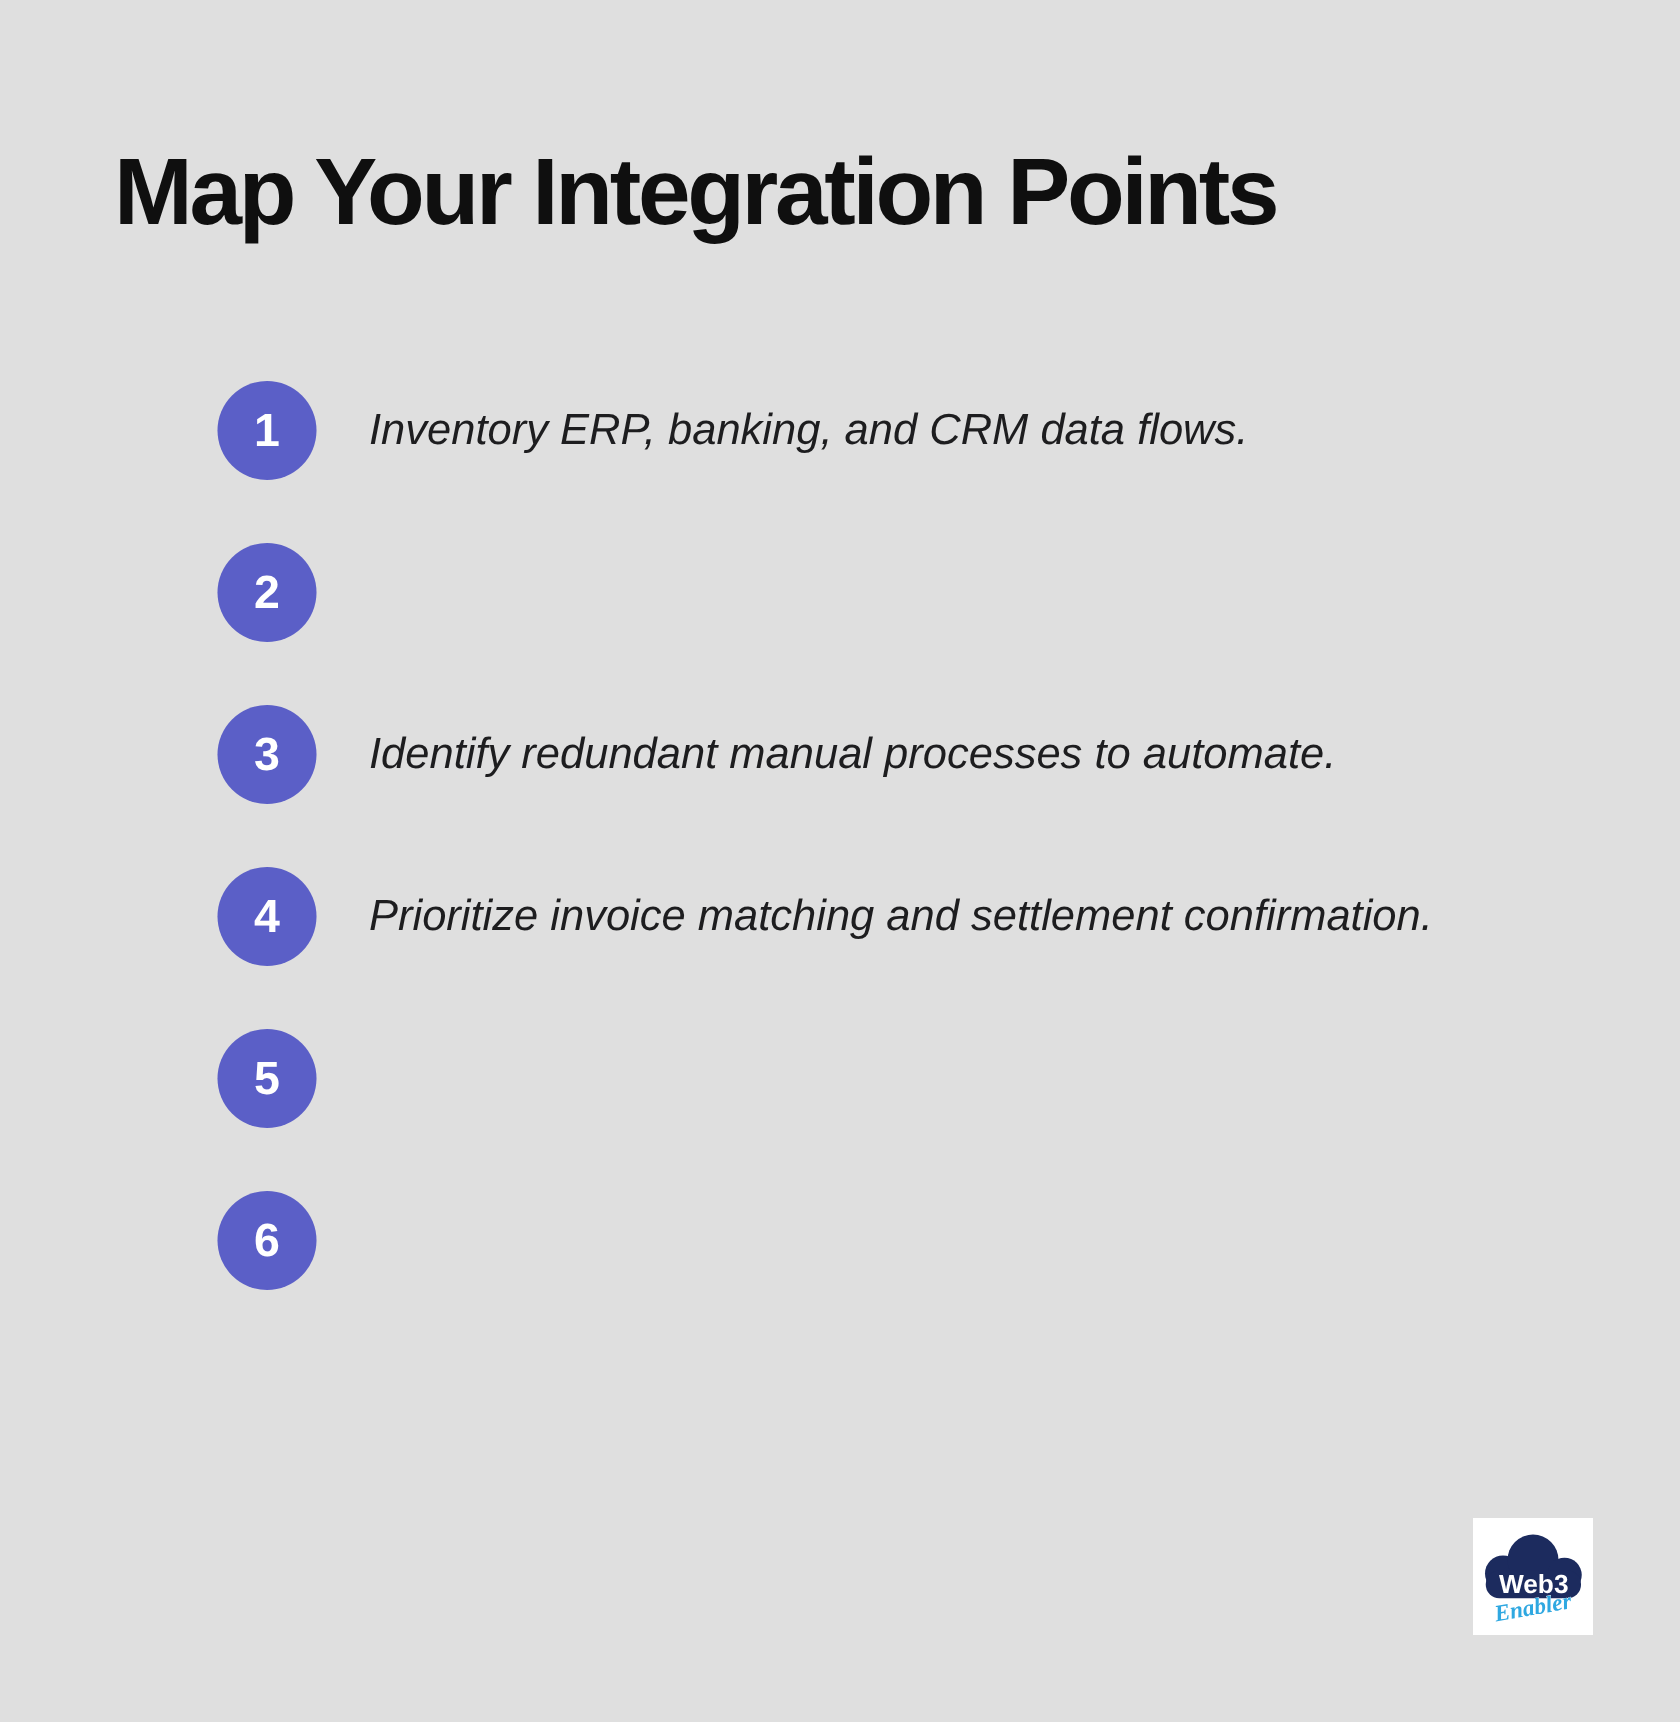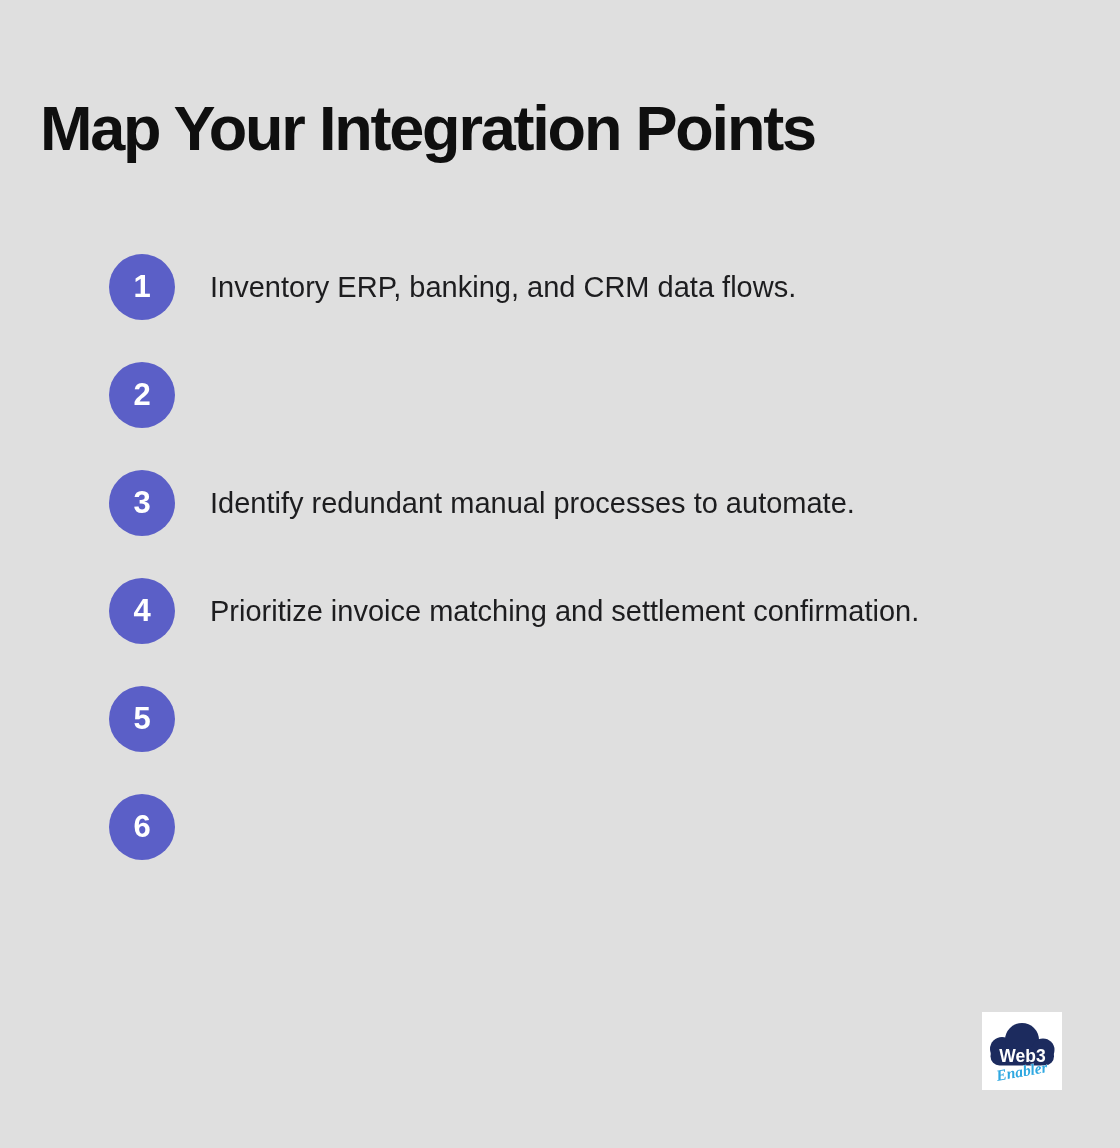--- a/index.html
+++ b/index.html
@@ -12,21 +12,21 @@
   }
   *{margin:0;padding:0;box-sizing:border-box;}
   html,body{width:1120px;height:1148px;}
   body{
     background:var(--bg);
     font-family:"Liberation Sans","DejaVu Sans",sans-serif;
     color:var(--ink);
     position:relative;
     overflow:hidden;
   }
-  .content{padding:92px 62px 0 40px;}
+  .content{padding:92px 62px 0 62px;margin-left:14px;}
   h1.title{
     font-size:63px;
     font-weight:700;
     letter-spacing:-2.2px;
     line-height:1.15;
     color:var(--title-ink);
     white-space:nowrap;
   }
   .steps{
     margin-top:90px;
@@ -45,20 +45,21 @@
     color:#ffffff;
     display:flex;align-items:center;justify-content:center;
     font-size:31px;font-weight:700;
     margin-right:35px;
   }
   .step-text{
     font-size:29px;
     line-height:45px;
     max-width:820px;
     color:var(--ink);
+    font-style:italic;
   }
   .logo-box{
     position:absolute;
     right:58px;bottom:58px;
     width:80px;height:78px;
     background:#ffffff;
     display:flex;align-items:flex-end;justify-content:center;
   }
   .logo-box svg{display:block;width:80px;height:78px;}
 </style>

